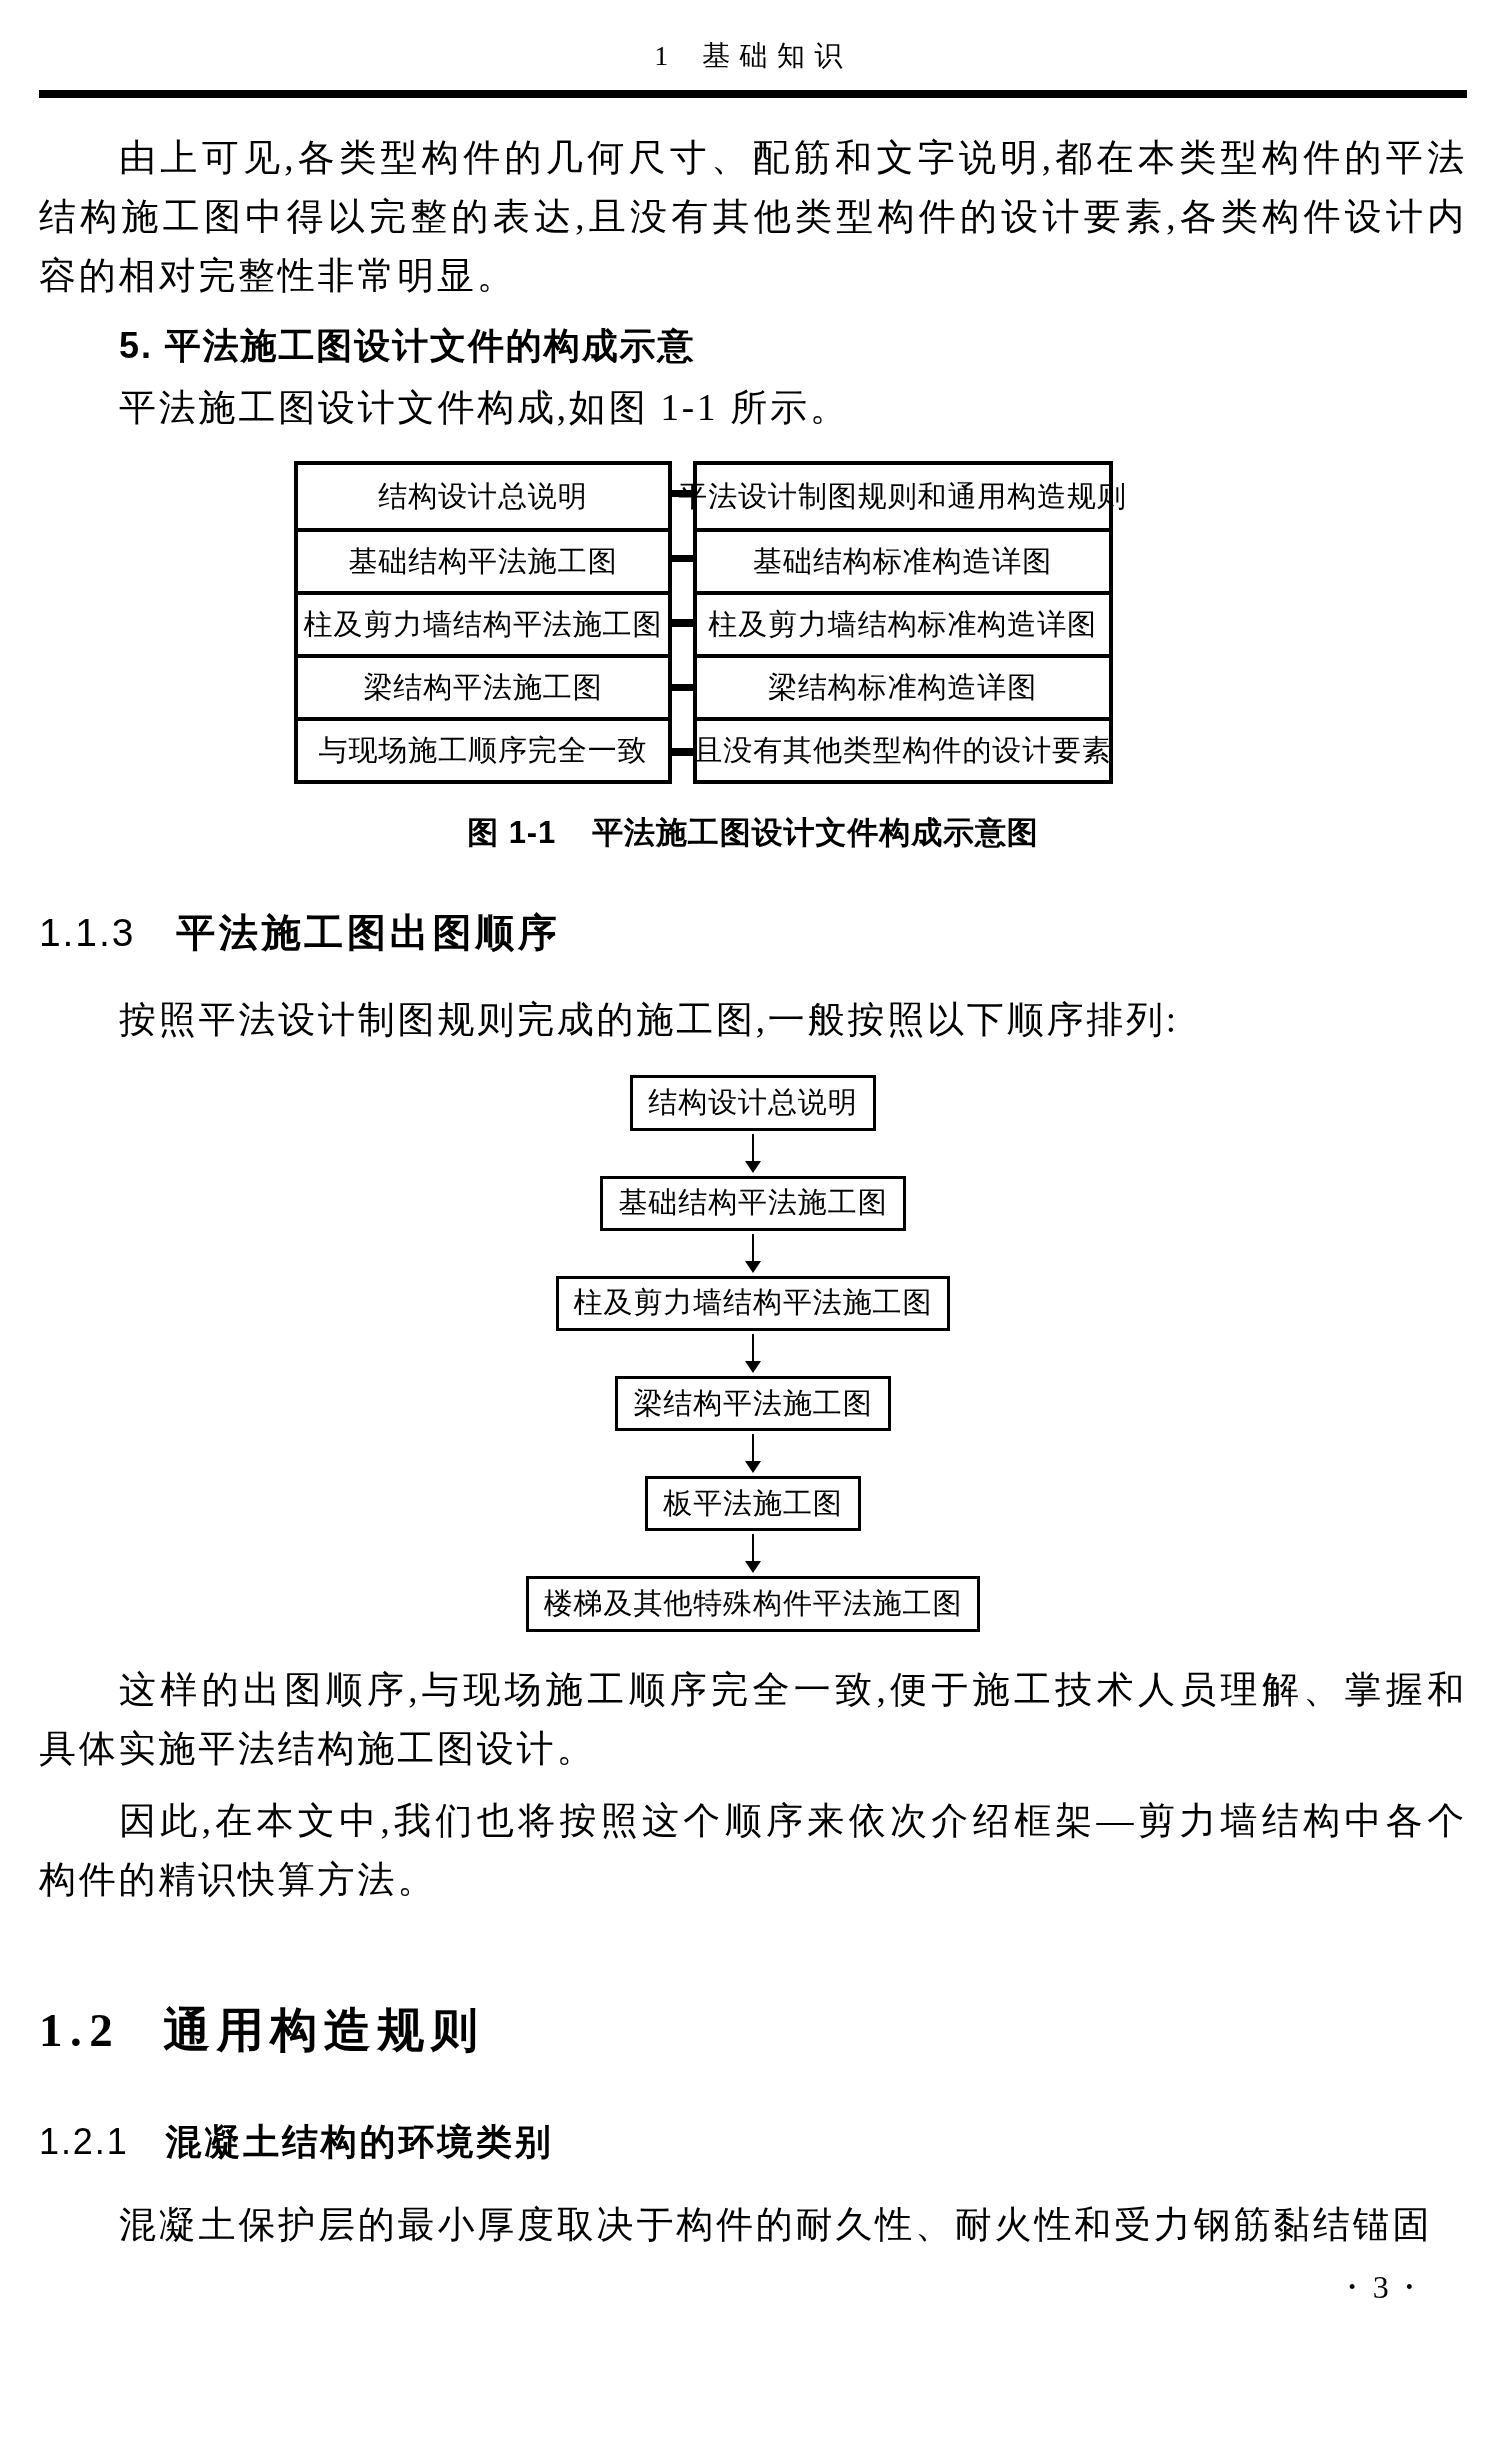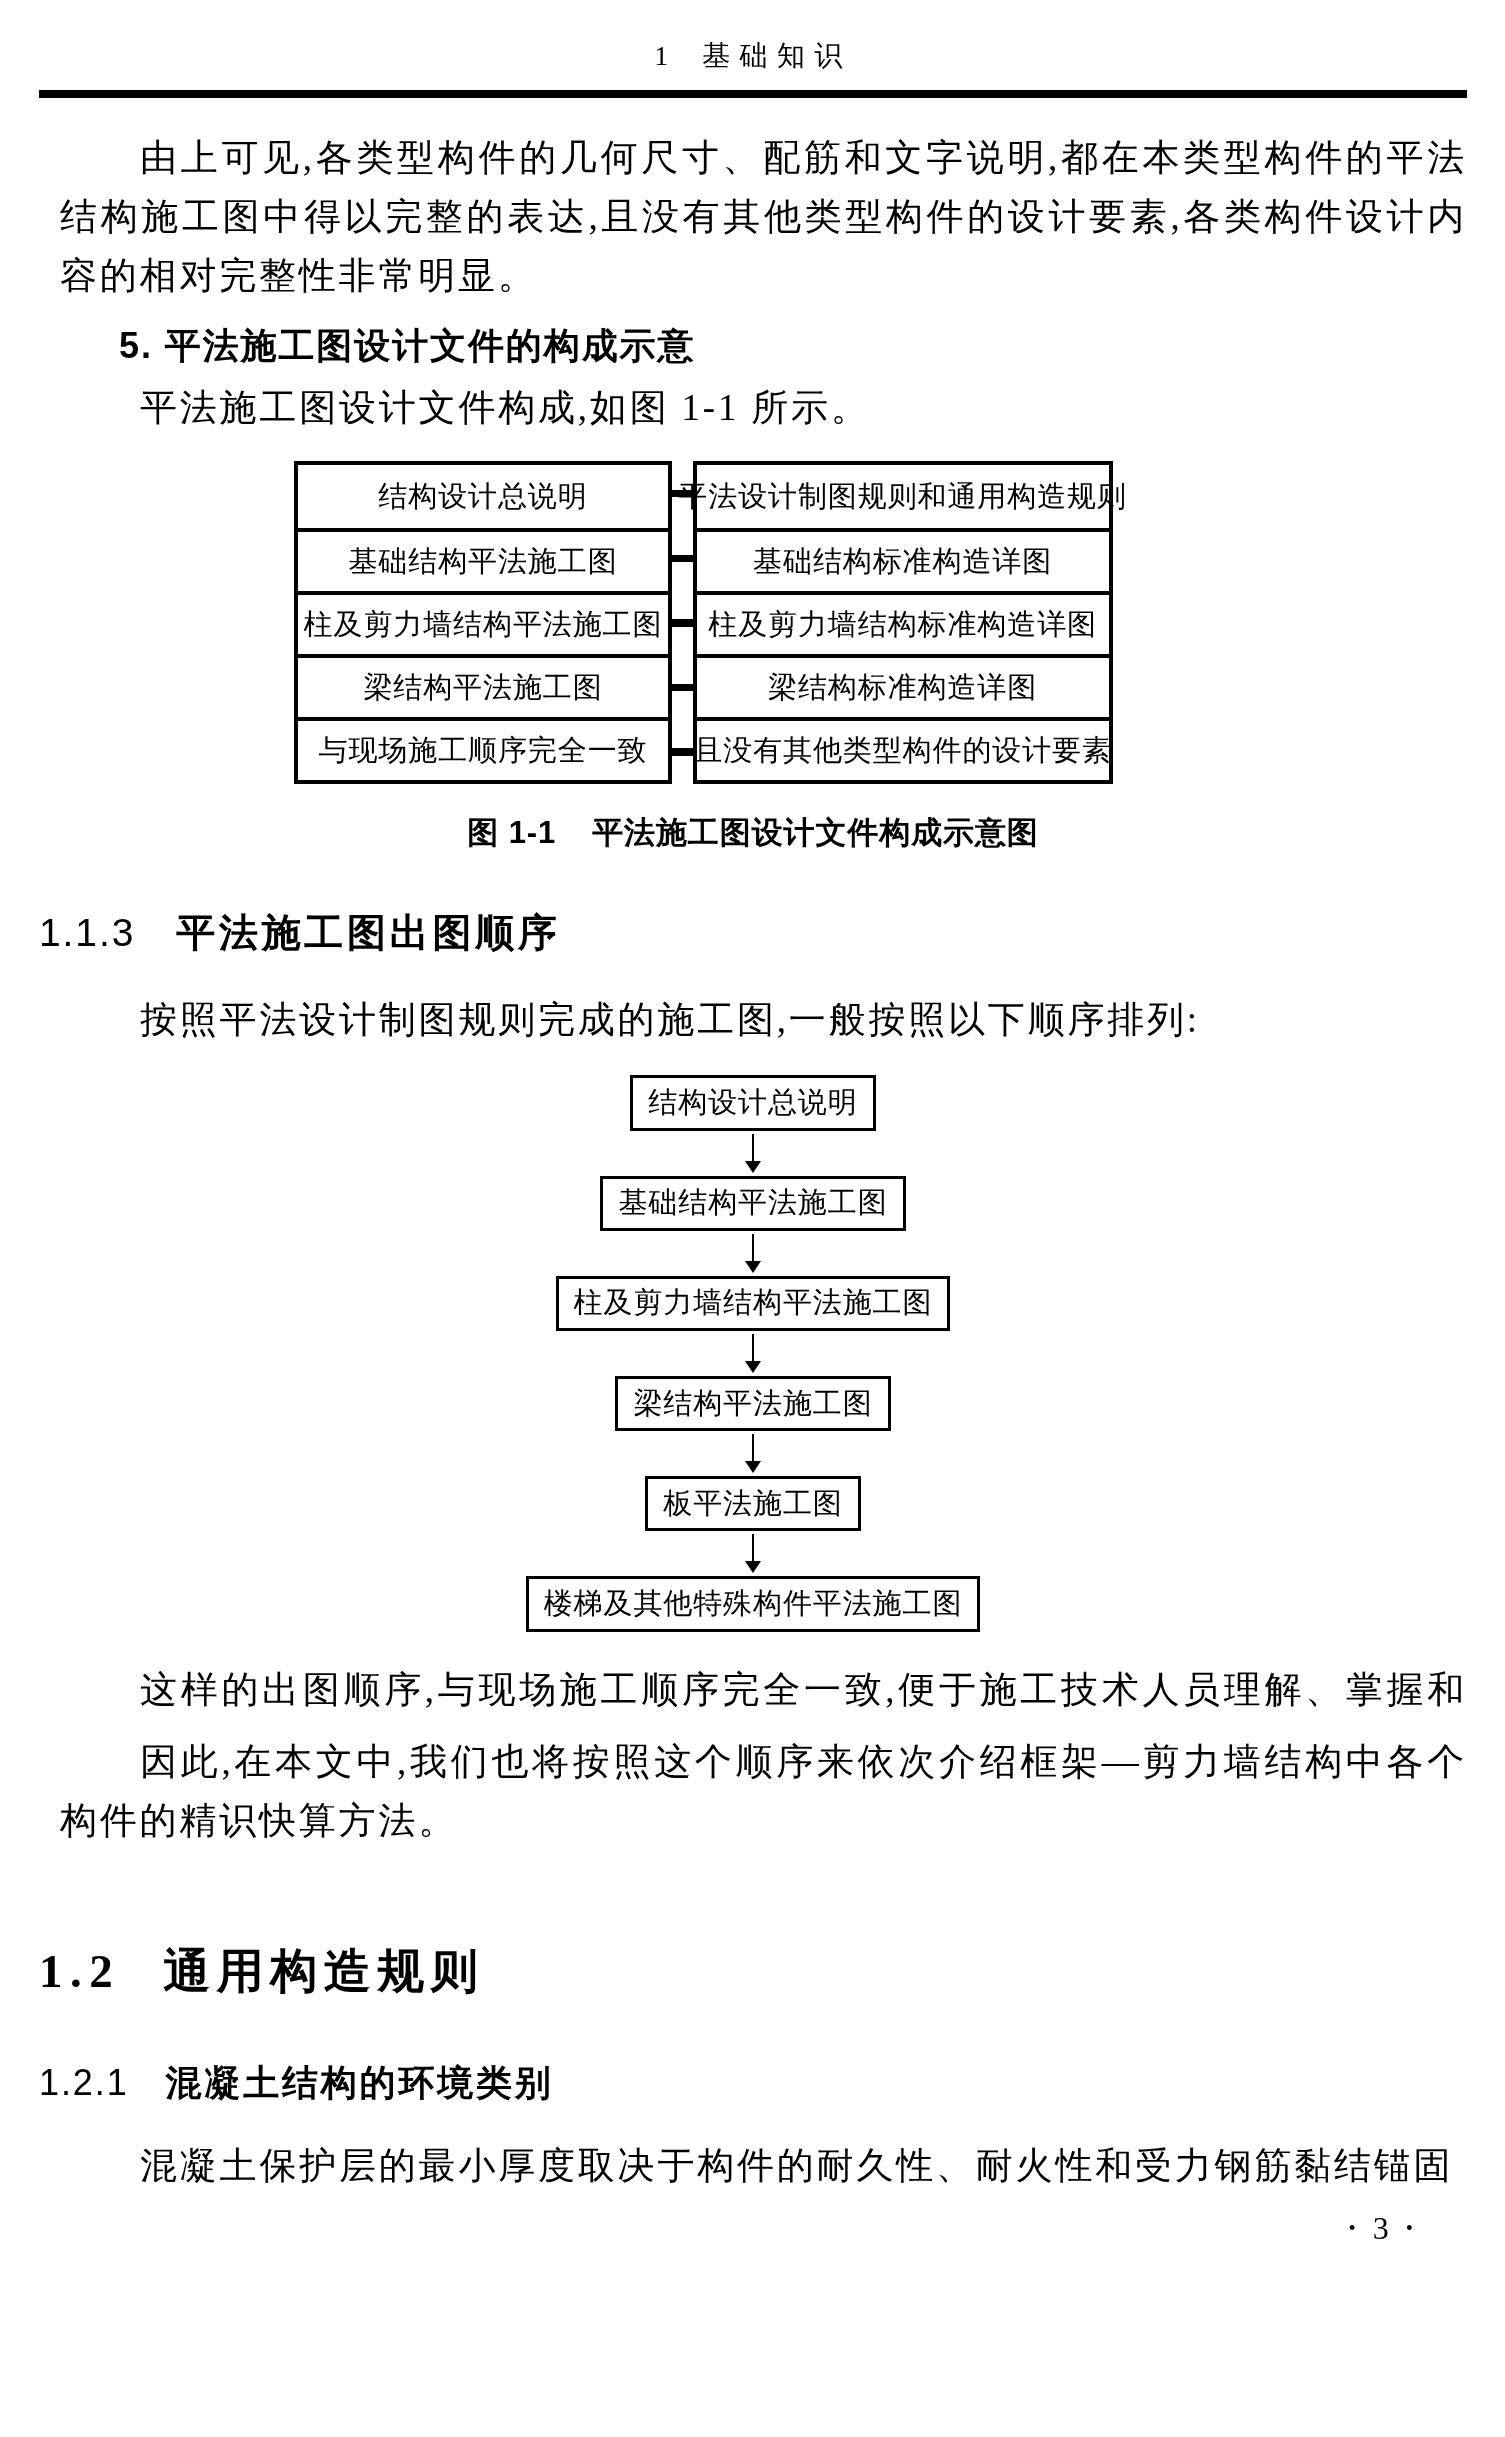--- a/index.html
+++ b/index.html
@@ -12,21 +12,21 @@
   .page { padding:0 39px; }
 
   
   .running-head { margin-top:37px; text-align:center; font-size:28px; }
   .running-head .chap-num { margin-right:34px; }
   .running-head .chap-title { letter-spacing:9.4px; }
   .rule { height:7.5px; background:#000; margin-top:15px; }
 
   
   .para { margin-top:30px; }
-  .body-line { font-size:37px; letter-spacing:2.8px; line-height:59px; white-space:nowrap;margin-left:21px; }
+  .body-line { font-size:37px; letter-spacing:2.8px; line-height:59px; white-space:nowrap; }
   .jfull { text-align:justify; text-align-last:justify; white-space:normal; }
   .indent { padding-left:80px; }
 
   .h5 {
     margin-top:11.2px; padding-left:80px;
     font-family:"Liberation Sans","DejaVu Sans",sans-serif;
     font-weight:bold; font-size:36px; line-height:59px; letter-spacing:1.9px;
   }
   .single { margin-top:3.7px; }
 
@@ -186,20 +186,21 @@
     <div class="farrow"></div>
     <div class="fbox">梁结构平法施工图</div>
     <div class="farrow"></div>
     <div class="fbox">板平法施工图</div>
     <div class="farrow"></div>
     <div class="fbox">楼梯及其他特殊构件平法施工图</div>
   </div>
 
   <div class="para after1">
     <div class="body-line jfull indent">这样的出图顺序,与现场施工顺序完全一致,便于施工技术人员理解、掌握和</div>
+    <div class="body-line">具体实施平法结构施工图设计。</div>
   </div>
 
   <div class="para after2">
     <div class="body-line jfull indent">因此,在本文中,我们也将按照这个顺序来依次介绍框架—剪力墙结构中各个</div>
     <div class="body-line">构件的精识快算方法。</div>
   </div>
 
   <div class="sec12">
     <span class="sec-num">1.2</span>
     <span class="sec-title">通用构造规则</span>

